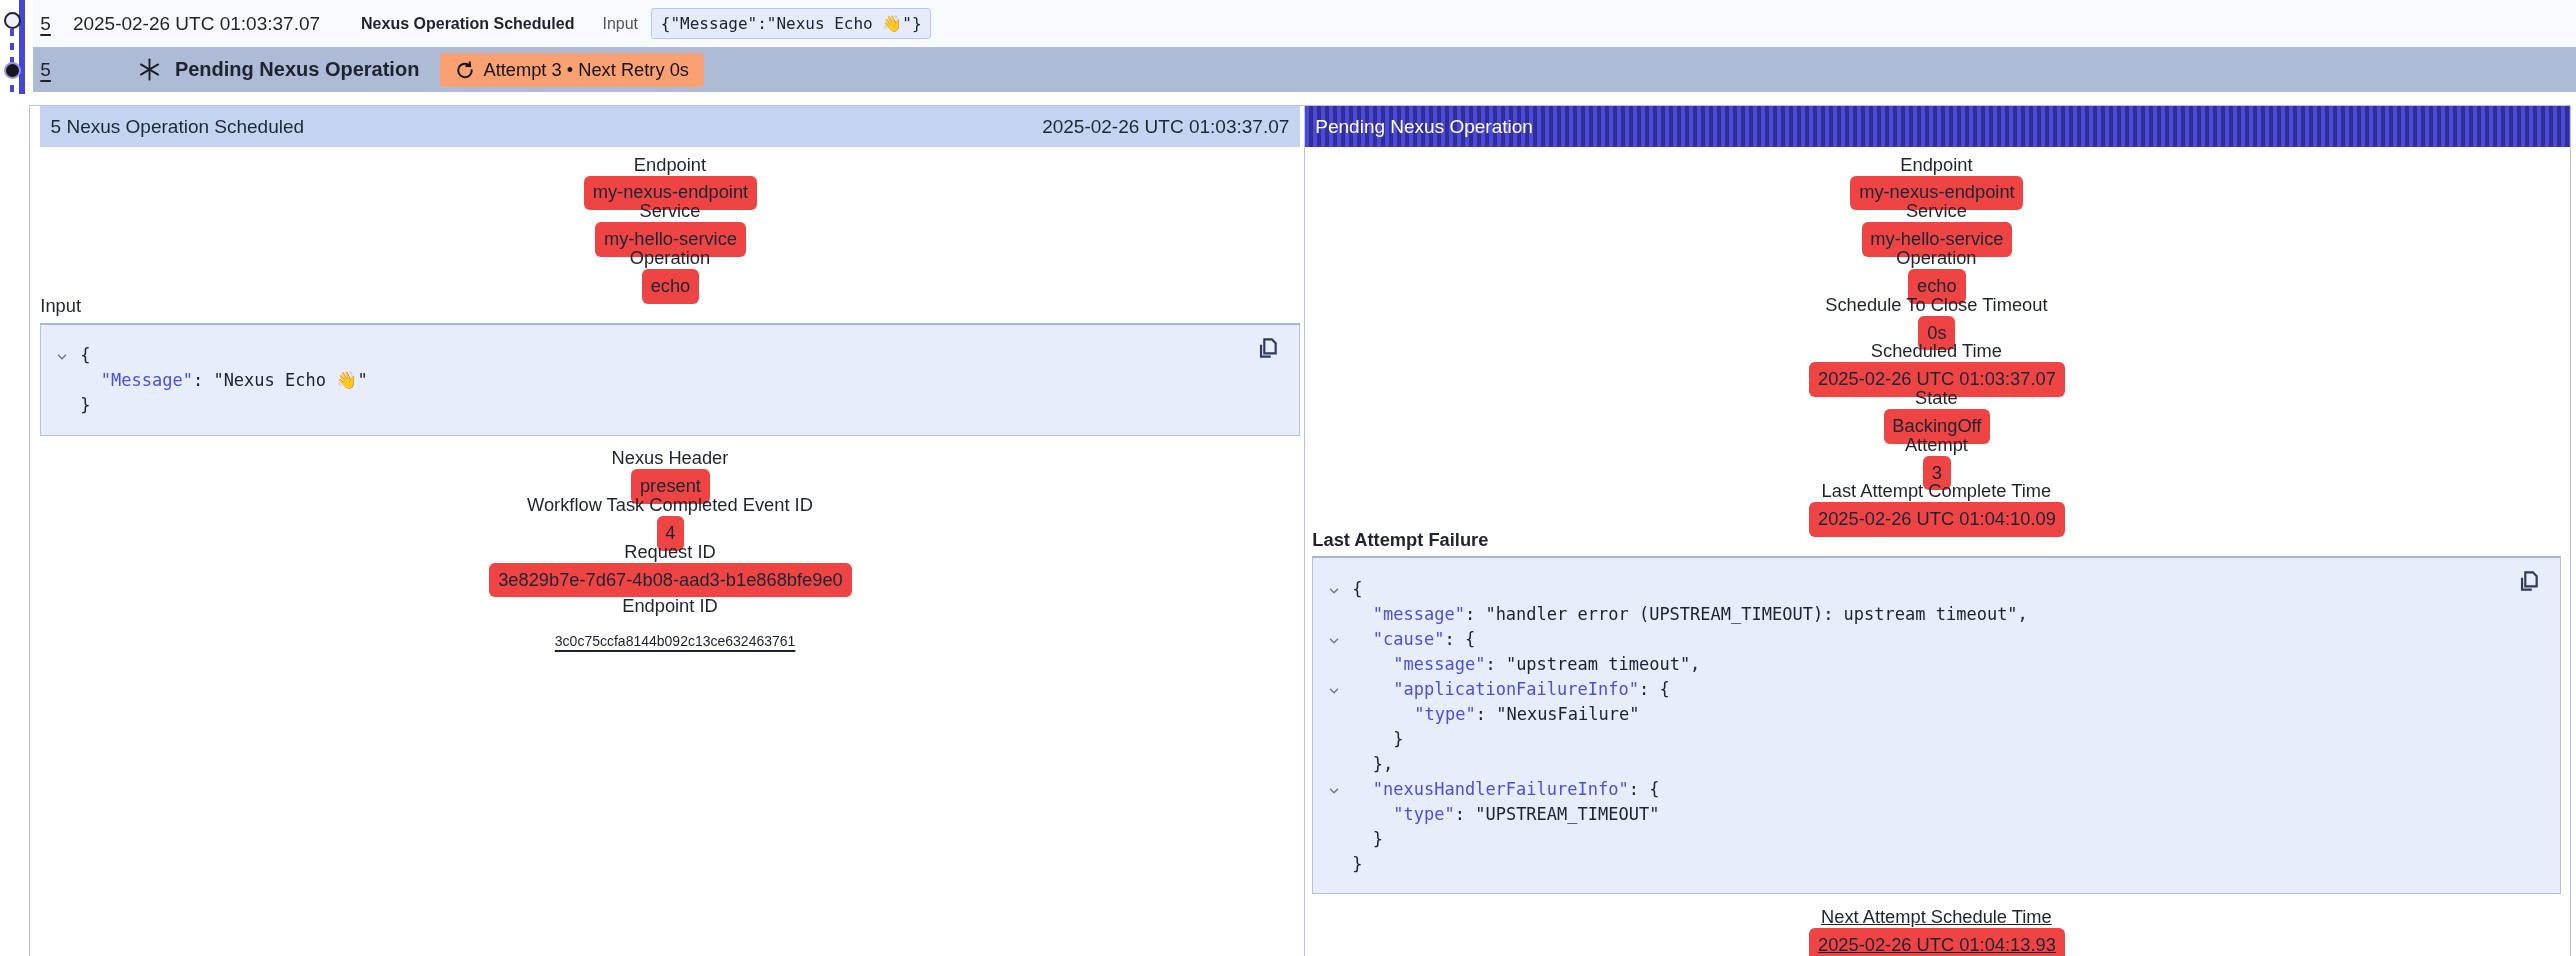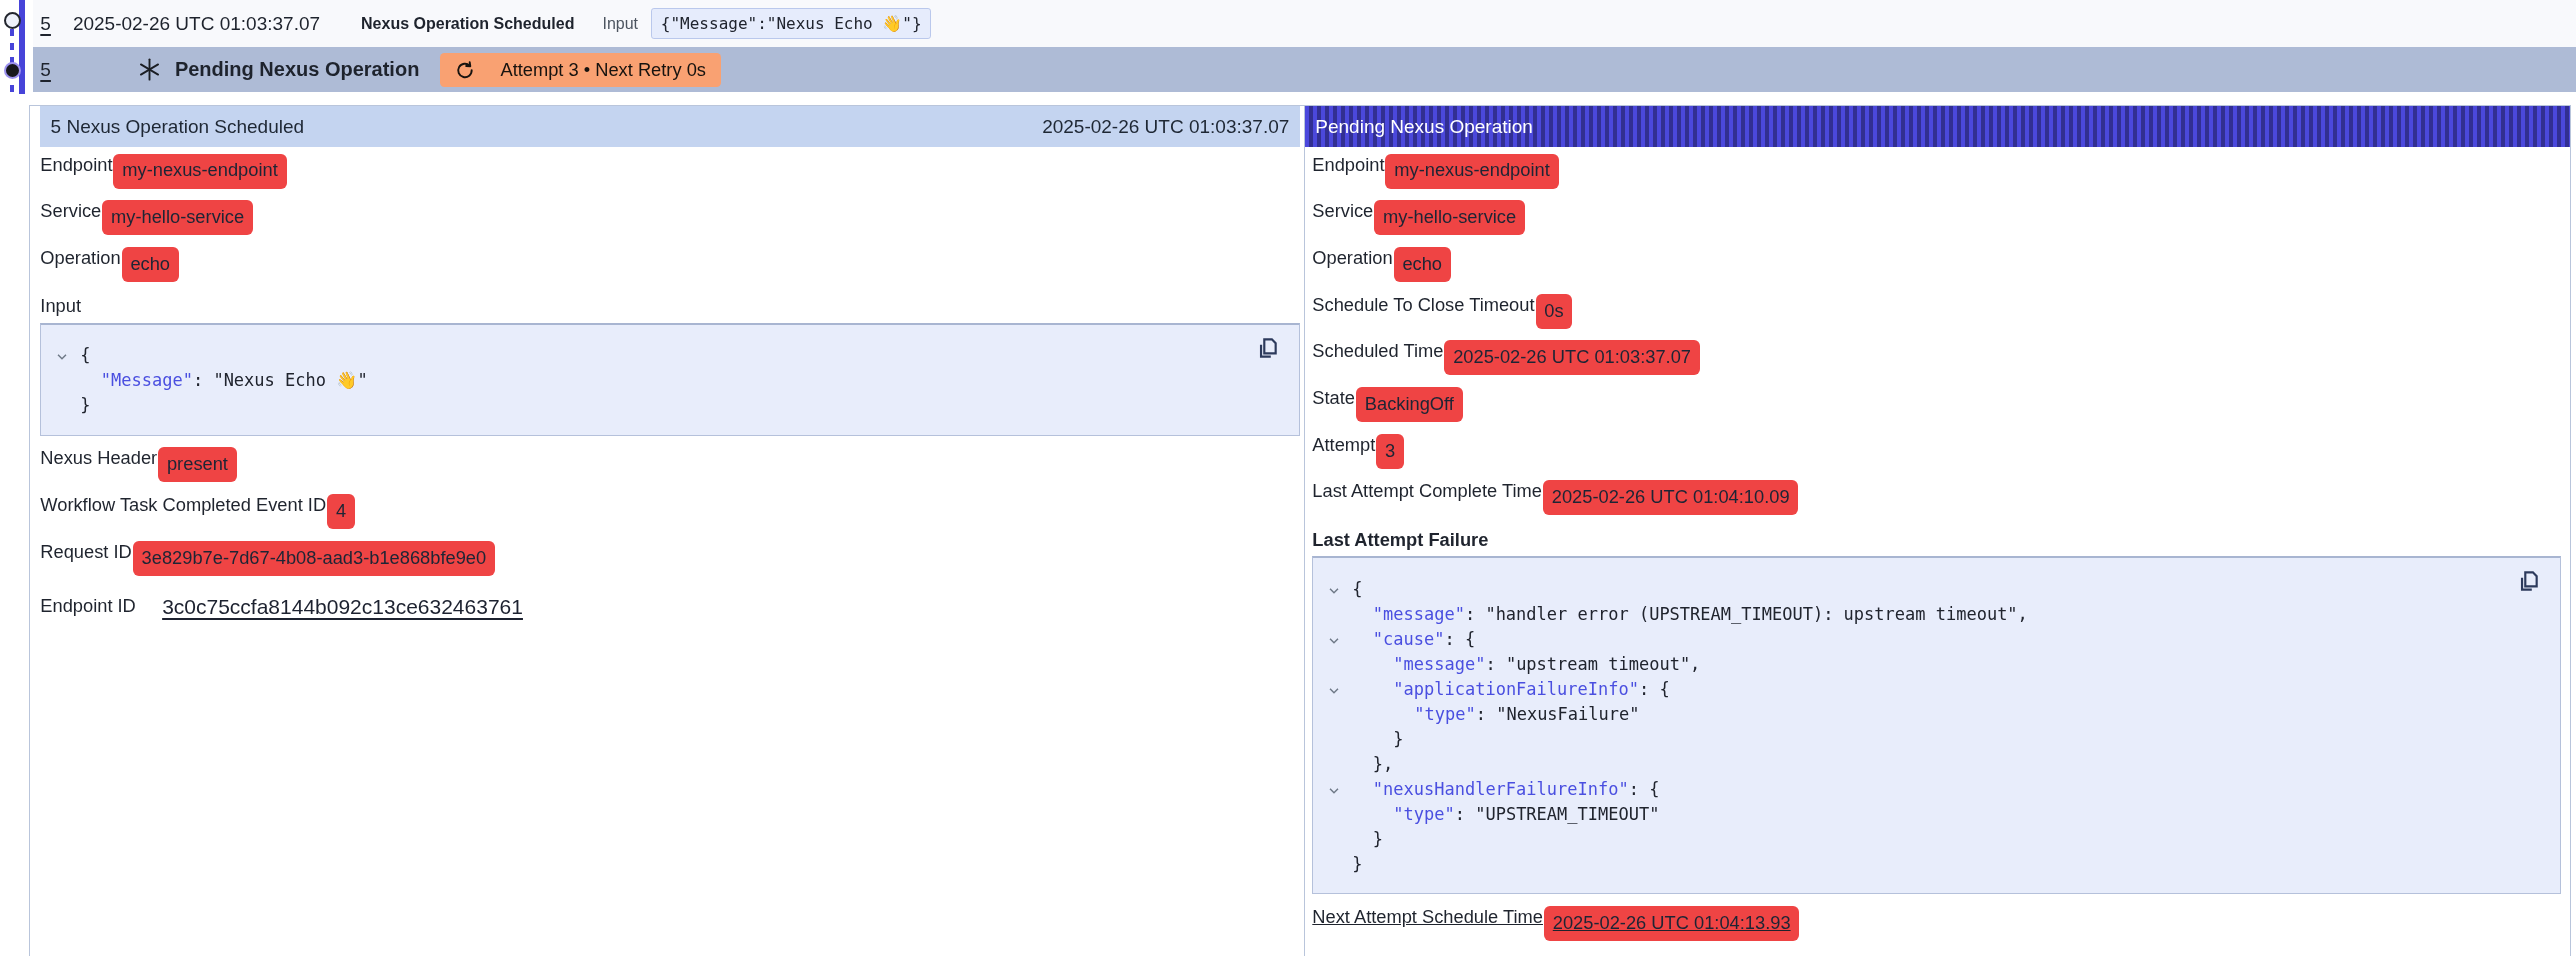--- a/index.html
+++ b/index.html
@@ -23,43 +23,43 @@
     text-underline-offset: 4.4px; text-decoration-thickness: 1.5px; margin-left: 7.3px; cursor: pointer; }
   .row-time { font-size: 19px; margin-left: 22px; }
   .row-title { font-size: 16px; font-weight: 700; margin-left: 41px; }
   .row-input-label { font-size: 16px; color: #4d5560; margin-left: 28px; }
   .row-input-chip { margin-left: 13px; height: 31px; display: inline-flex; align-items: center;
     padding: 0 8.8px; background: #e6ecfc; border: 1.5px solid #bac8ec; border-radius: 2.9px;
     font-family: "DejaVu Sans Mono", monospace; font-size: 16px; color: #20242e; }
   .asterisk { margin-left: 86px; display: inline-flex; }
   .row2 .row-title2 { font-size: 20px; font-weight: 700; margin-left: 13px; }
   .attempt-badge { margin-left: 20.5px; height: 34px; display: inline-flex; align-items: center;
-    gap: 24px; padding: 0 14.6px; background: #f9a172; border-radius: 4.4px;
+    gap: 7px; padding: 0 14.6px; background: #f9a172; border-radius: 4.4px;
     font-size: 18.3px; color: #17130f; }
 
   
   .details { position: absolute; left: 29px; top: 105px; width: 2542px; height: 879px;
     border: 1.5px solid #b9c5db; border-bottom: none; background: #ffffff; display: flex; }
   .col-left  { width: 1275px; border-right: 1.5px solid #b9c5db; }
   .col-right { flex: 1; }
 
   .panel-header { height: 41px; display: flex; align-items: center; justify-content: space-between;
     font-size: 19px; padding: 0 10.3px; }
   .col-left .panel-header { margin: 0 4.4px 0 10.3px; background: #c4d4f0; color: #1e2734; }
   .col-right .panel-header { color: #ffffff; font-weight: 500;
     background: repeating-linear-gradient(90deg, #4b48dc 0 4.4px, #322f92 4.4px 8px); }
 
-  .field-row { height: 35px; display: flex; margin-top: 11.7px; }
+  .field-row { height: 35px; display: flex; align-items: center; margin-top: 11.7px; flex-direction: column; }
   .col-left  .field-row { margin-left: 10.3px; margin-right: 4.4px; }
   .col-right .field-row { margin-left: 7.3px; margin-right: 9.5px; }
   .field-row.first { margin-top: 6.6px; }
   .field-label { font-size: 18.3px; color: #1f242e; }
   .badge { margin-left: 1px; background: #ef4444; color: #1d2535; border-radius: 5.9px;
     padding: 5.9px 8.8px; font-size: 18.3px; line-height: 1.25; white-space: nowrap; }
-  .field-link { margin-left: 10.3px; font-size: 21px; color: #1d2230; text-decoration: underline;
+  .field-link { margin-left: 10.3px; font-size: 14px; color: #1d2230; text-decoration: underline;
     text-underline-offset: 3.7px; text-decoration-thickness: 1.5px; cursor: pointer; }
 
   .section-label { height: 25px; margin-top: 11.7px; font-size: 18.3px; color: #1f242e;
     display: flex; align-items: center; }
   .col-left  .section-label { margin-left: 10.3px; }
   .col-right .section-label { margin-left: 7.3px; font-weight: bold; }
 
   .code-block { position: relative; margin-top: 4.4px; background: #e8edfb;
     border: 1.5px solid #b5c1db; border-top: 2.2px solid #a8b5d1;
     padding: 17.6px 51px 17px 13px; }

